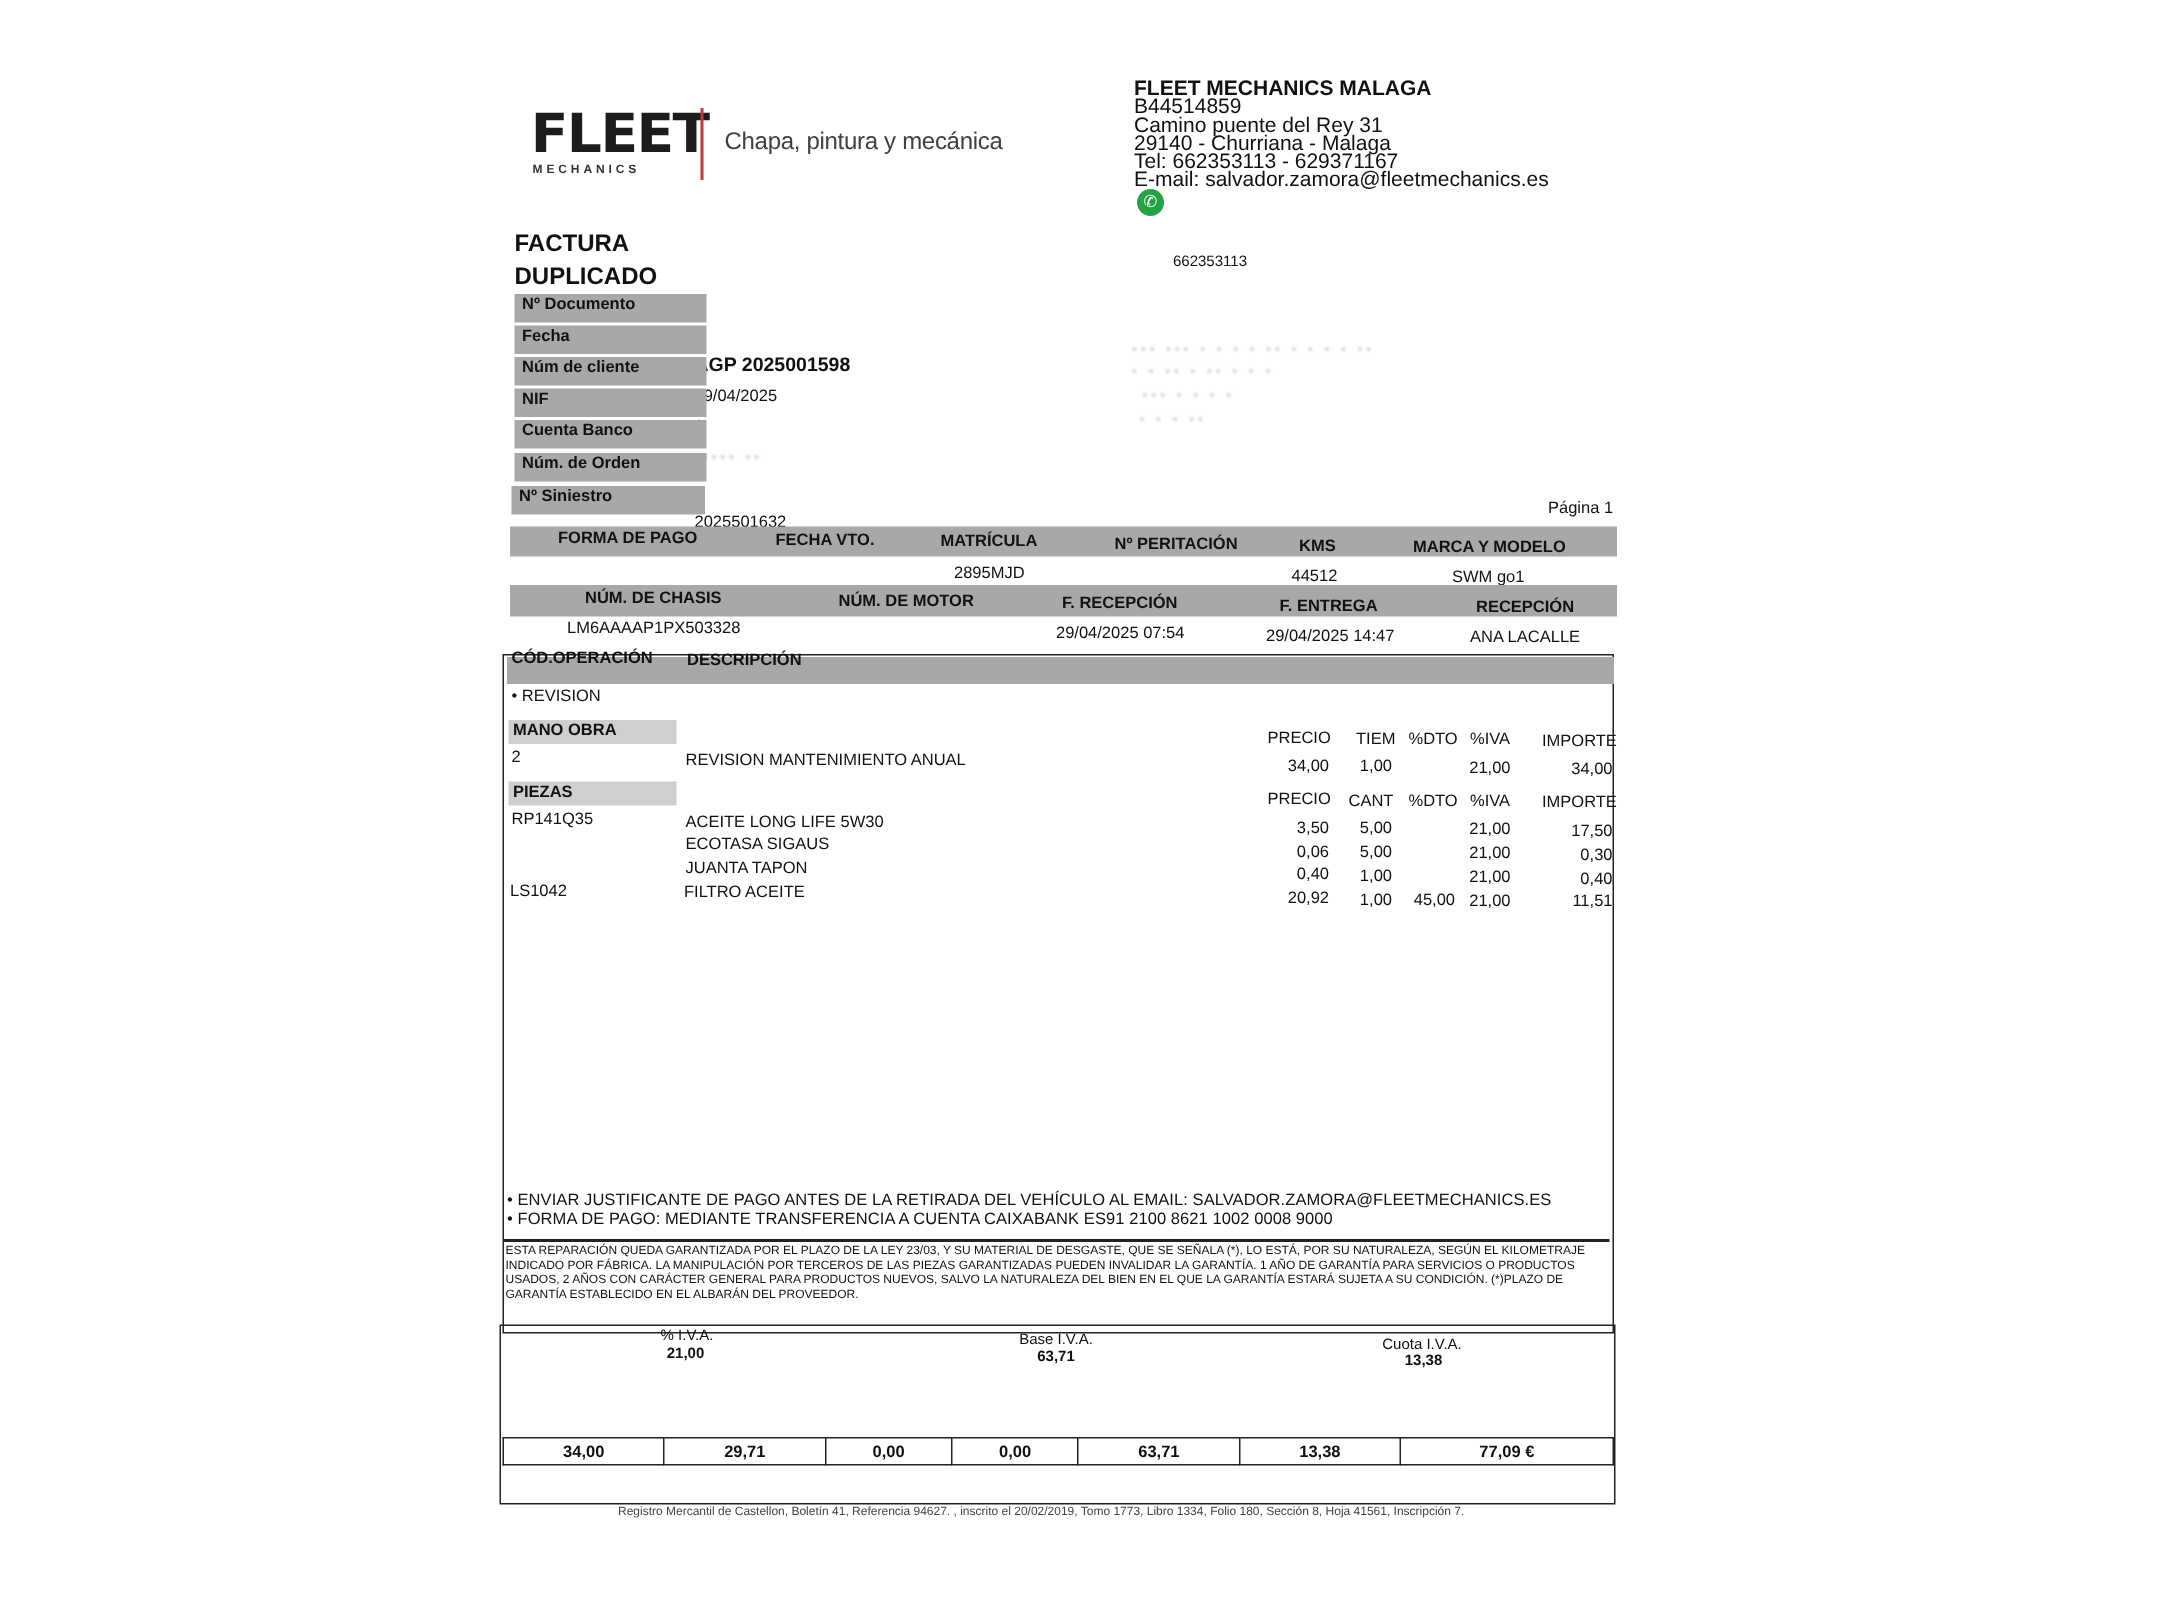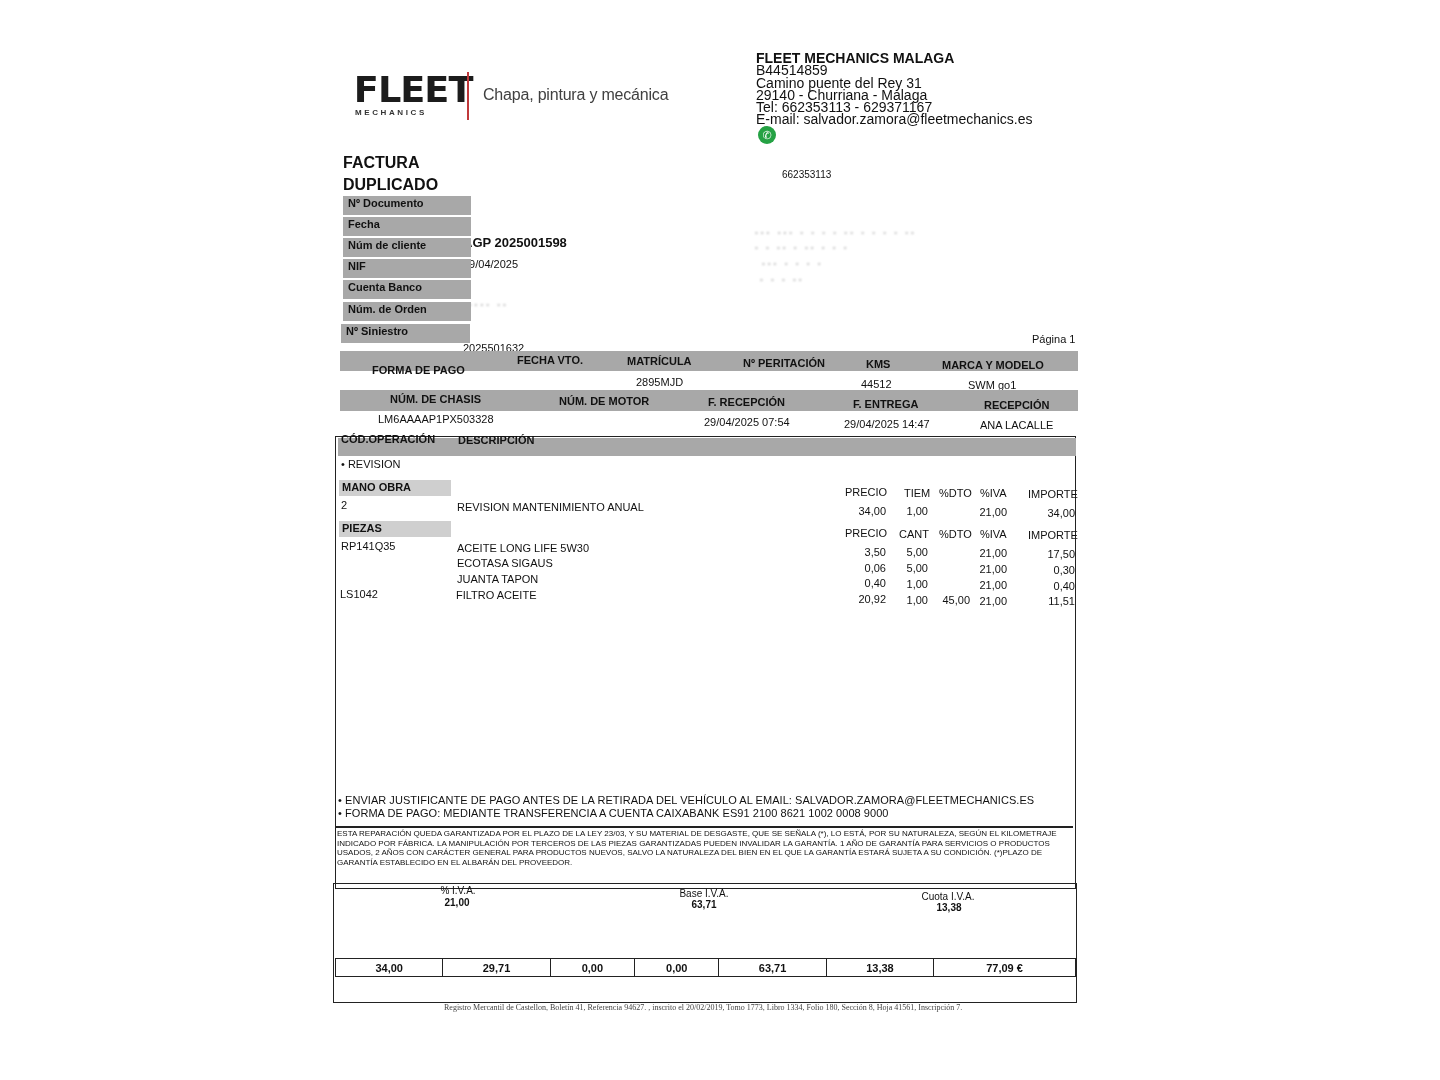--- a/index.html
+++ b/index.html
@@ -38,21 +38,21 @@
   .cell { font-size:11px; }
   .num { font-size:11px; text-align:right; }
   .notes { left:338px; font-size:11px; letter-spacing:0.05px; }
   .hr { left:336px; top:826px; width:737px; height:1.5px; background:#222; }
   .legal { left:337px; top:829px; width:732px; font-size:8px; line-height:9.5px; }
   .iva-l { font-size:10px; text-align:center; width:80px; }
   .iva-v { font-size:10px; text-align:center; width:80px; font-weight:bold; }
   table.tot { position:absolute; left:335px; top:958px; width:741px; border-collapse:collapse; }
   table.tot td { border:1.5px solid #222; font-size:11px; text-align:center; height:17px; padding:0; }
   table.tot tr.vals td { font-weight:bold; }
-  .registro { left:444px; top:1003px; font-size:8px; color:#444;font-family:Liberation Serif, serif; }
+  .registro { left:412px; top:1003px; font-size:8px; color:#444; }
 </style>
 </head>
 <body>
 
 <div class="abs logo-fleet">FLEET</div>
 <div class="abs logo-mech">MECHANICS</div>
 <div class="abs logo-sep"></div>
 <div class="abs logo-tag">Chapa, pintura y mecánica</div>
 
 <div class="abs co-name">FLEET MECHANICS MALAGA</div>
@@ -81,21 +81,21 @@
 <div class="abs meta-val" style="top:305px">2025501632</div>
 <div class="abs meta-label" style="top:324px;left:341px;width:129px">Nº Siniestro</div>
 
 <div class="abs blur" style="left:755px;top:228px">••• ••• • • • • •• • • • • ••</div>
 <div class="abs blur" style="left:755px;top:243px">• • •• • •• • • •</div>
 <div class="abs blur" style="left:762px;top:259px">••• • • • •</div>
 <div class="abs blur" style="left:760px;top:275px">• • • ••</div>
 <div class="abs pagina">Página 1</div>
 
 <div class="abs bar" style="top:351px"></div>
-<div class="abs bh" style="left:372px;top:364px">FORMA DE PAGO</div>
+<div class="abs bh" style="left:372px;top:353px">FORMA DE PAGO</div>
 <div class="abs bh" style="left:517px;top:354px">FECHA VTO.</div>
 <div class="abs bh" style="left:627px;top:355px">MATRÍCULA</div>
 <div class="abs bh" style="left:743px;top:357px">Nº PERITACIÓN</div>
 <div class="abs bh" style="left:866px;top:358px">KMS</div>
 <div class="abs bh" style="left:942px;top:359px">MARCA Y MODELO</div>
 <div class="abs bv" style="left:636px;top:376px">2895MJD</div>
 <div class="abs bv" style="left:861px;top:378px">44512</div>
 <div class="abs bv" style="left:968px;top:379px">SWM go1</div>
 
 <div class="abs bar" style="top:390px;height:21px"></div>

